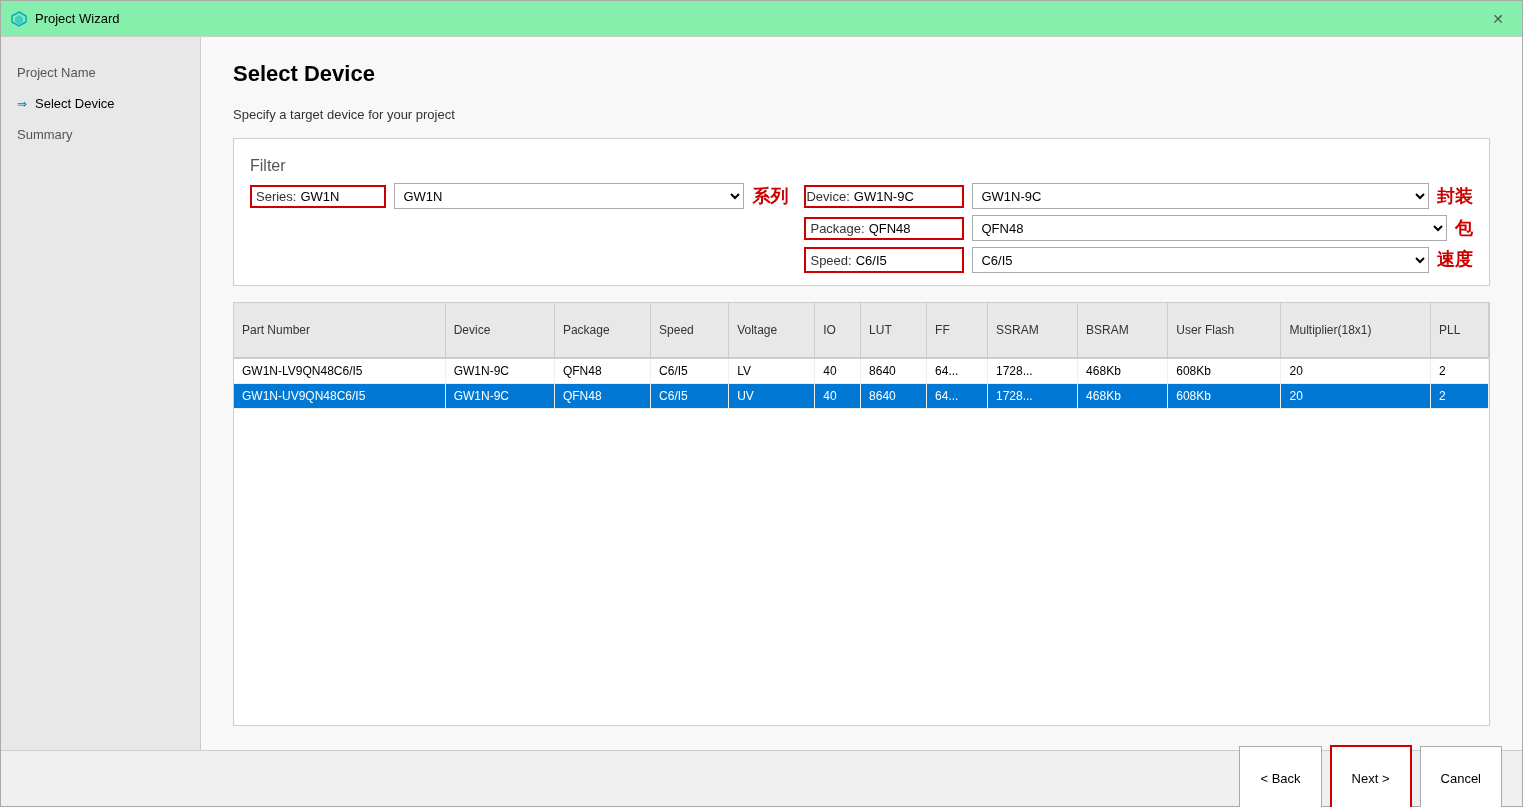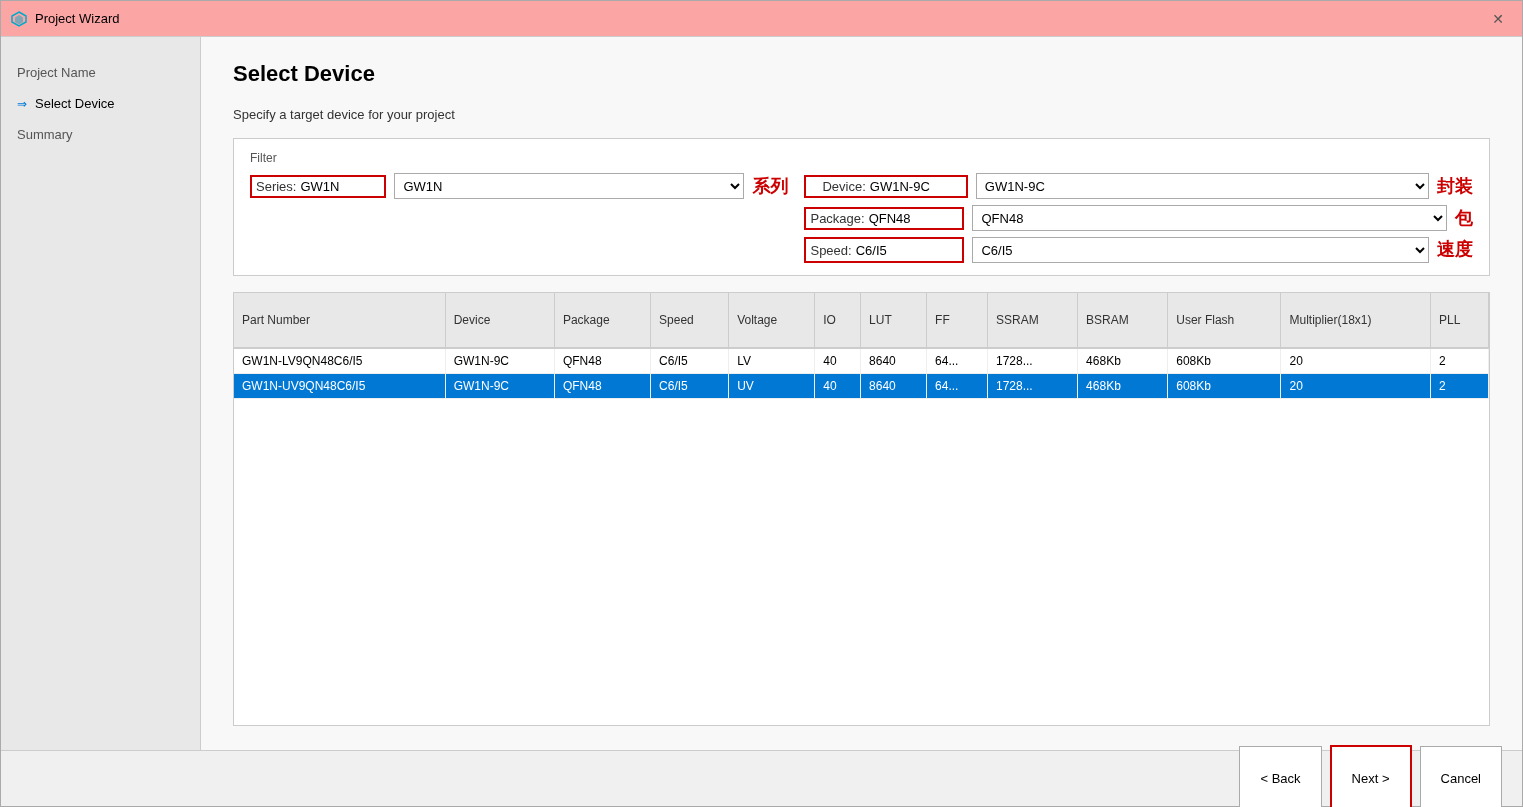--- a/index.html
+++ b/index.html
@@ -15,21 +15,21 @@
     .window {
       width: 1523px;
       height: 807px;
       background: #f0f0f0;
       border: 1px solid #aaa;
       display: flex;
       flex-direction: column;
       box-shadow: 2px 2px 8px rgba(0,0,0,0.3);
     }
     .title-bar {
-      background: #fca5a5;
+      background: #86efac;
       border-bottom: 1px solid #ccc;
       display: flex;
       align-items: center;
       justify-content: space-between;
       padding: 6px 10px;
       height: 36px;
       gap: 17px;
     }
     .title-bar-left {
       display: flex;
@@ -105,23 +105,24 @@
     .subtitle {
       font-size: 13px;
       color: #333;
     }
     .filter-section {
       border: 1px solid #ccc;
       background: #fff;
       padding: 12px 16px;
     }
     .filter-label {
-      font-size: 12px;
+      font-size: 16px;
       color: #555;
       margin-bottom: 8px;
+      margin-top: 6px;
     }
     .series-input-wrapper {
       border: 2px solid #cc0000;
       padding: 2px 4px;
       display: flex;
       align-items: center;
       gap: 4px;
       background: #fff;
     }
     .series-label-text {
@@ -130,21 +131,21 @@
     }
     .series-input {
       border: none;
       outline: none;
       font-size: 13px;
       background: transparent;
       width: 80px;
     }
     .device-field-wrapper {
       border: 2px solid #cc0000;
-      padding: 2px 16px;
+      padding: 2px 0;
       display: flex;
       align-items: center;
       gap: 4px;
       background: #fff;
       min-width: 160px;
     }
     .package-field-wrapper {
       border: 2px solid #cc0000;
       padding: 2px 4px;
       display: flex;

